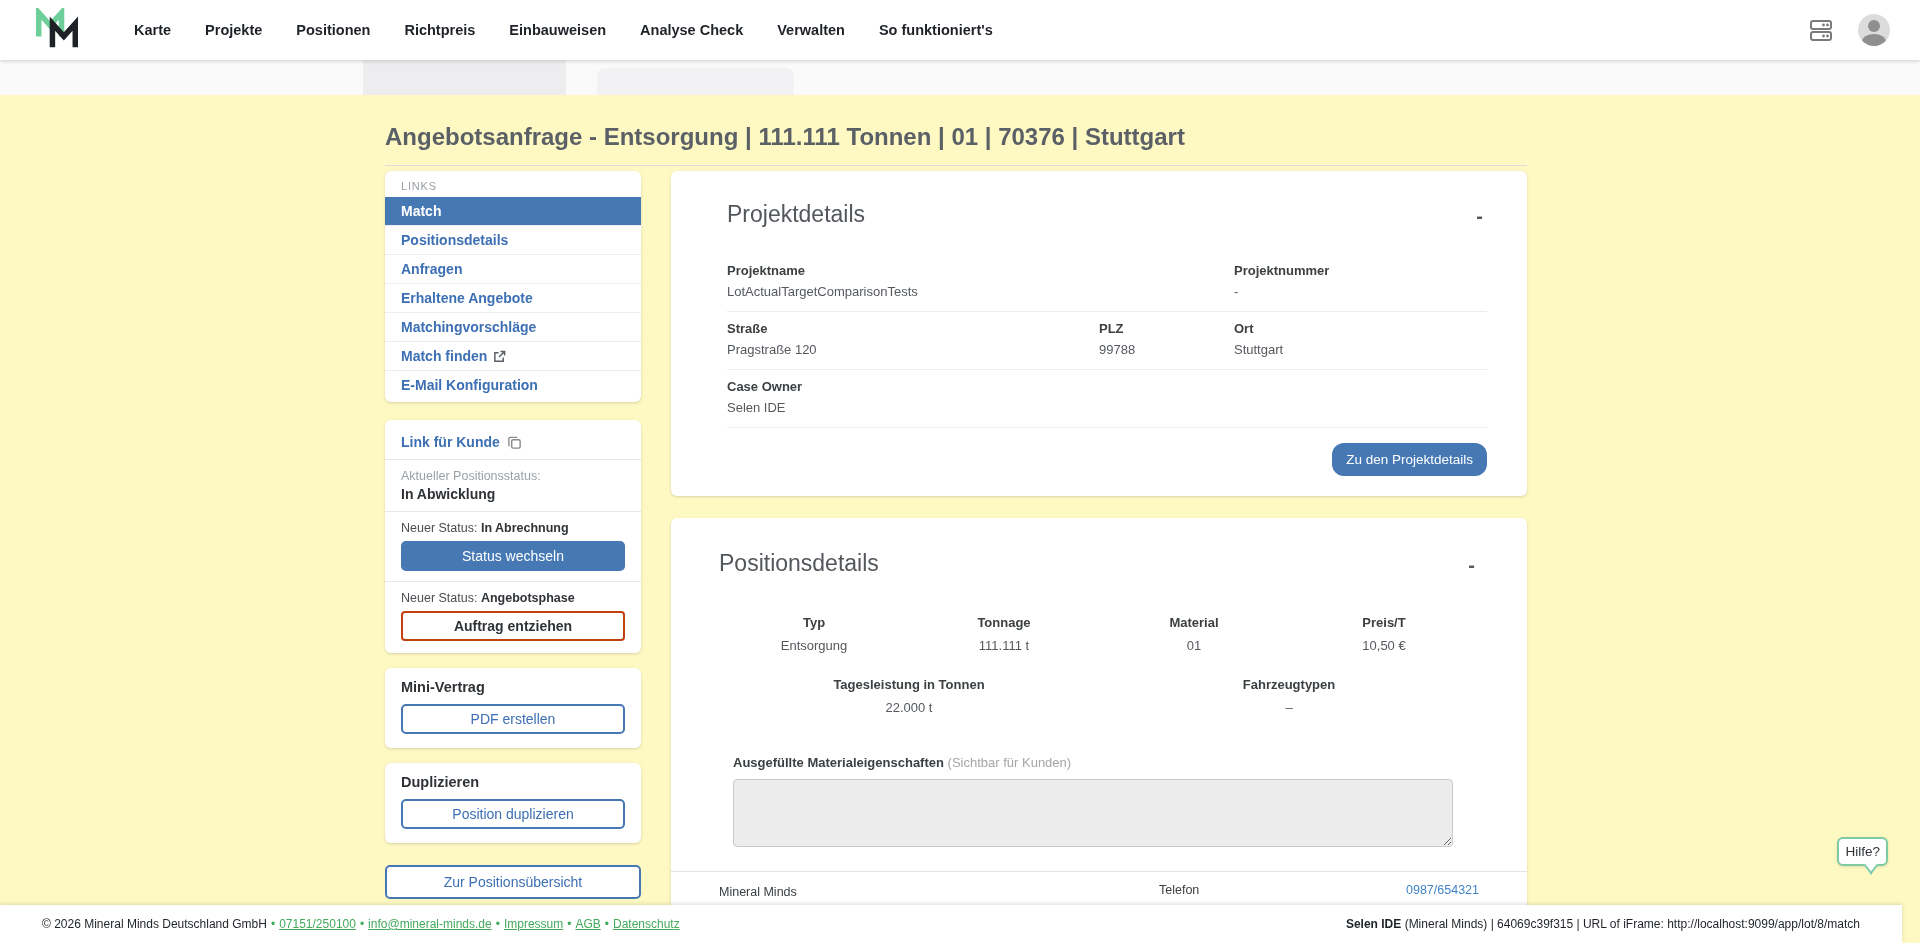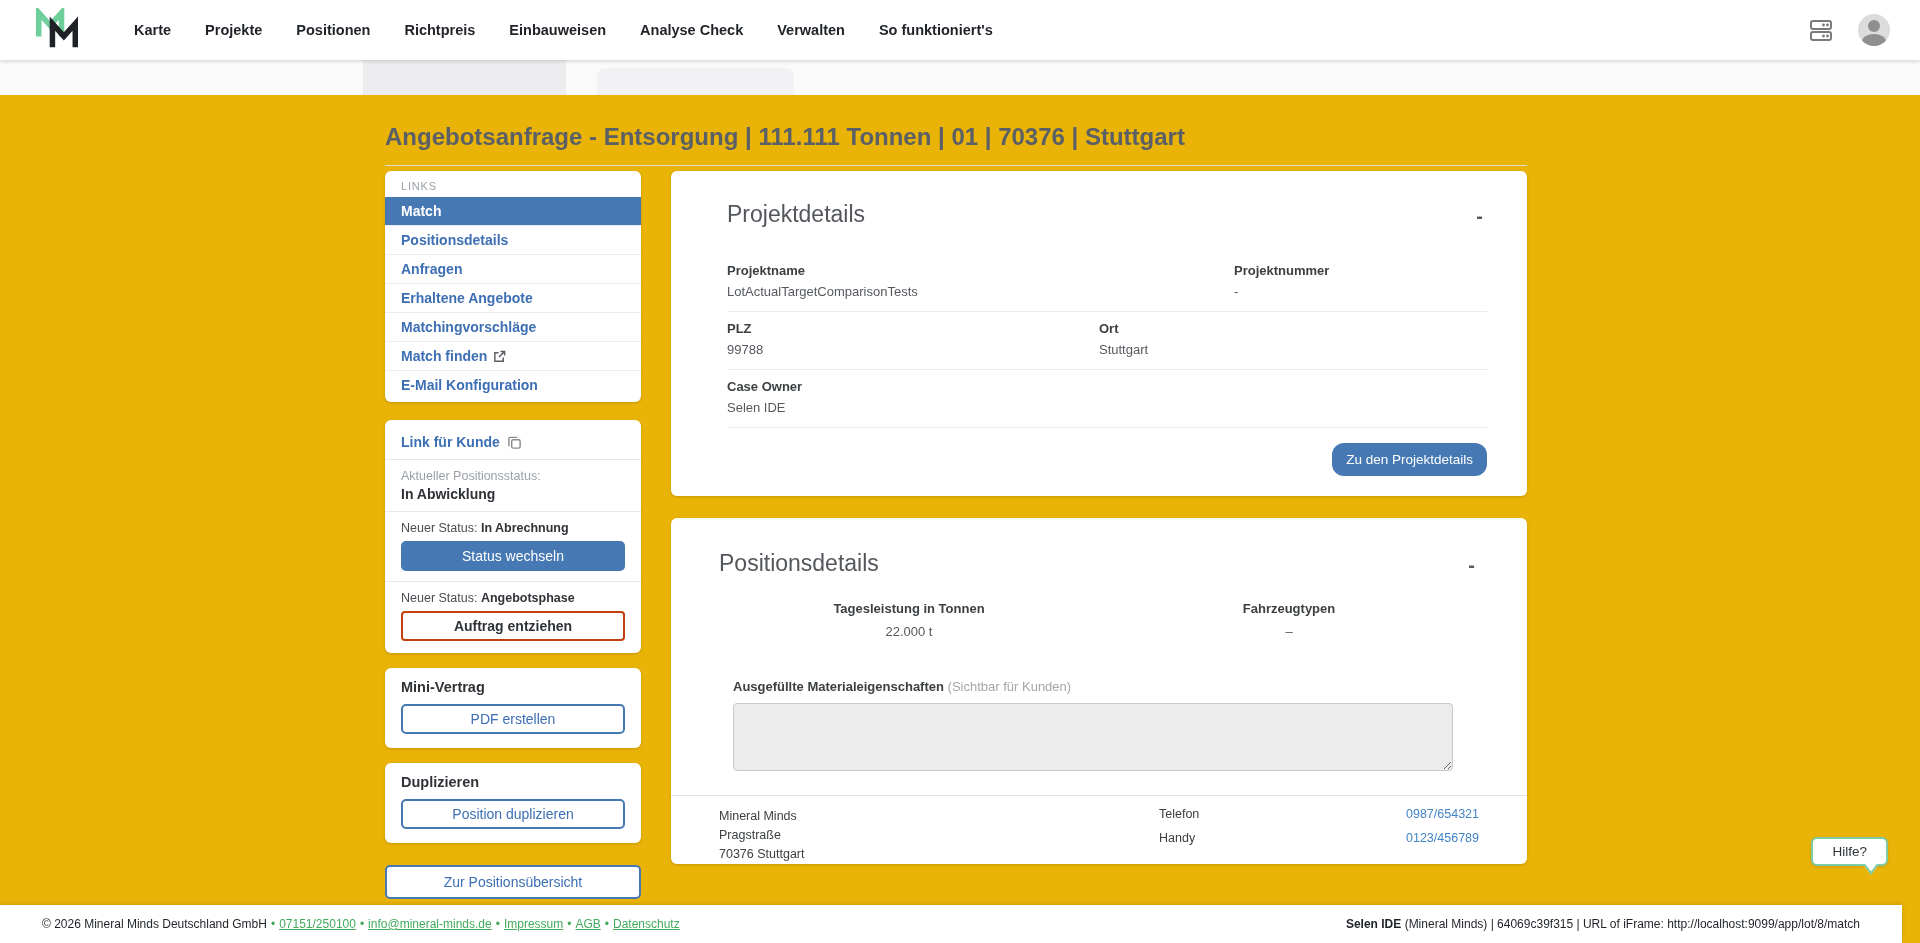--- a/index.html
+++ b/index.html
@@ -17,21 +17,21 @@
   .avatar{ width:32px; height:32px; border-radius:50%; background:#dcdcdc; overflow:hidden; position:relative; }
   .avatar .head{ position:absolute; left:10px; top:6px; width:12px; height:12px; border-radius:50%; background:#8f8f8f; }
   .avatar .body{ position:absolute; left:4px; top:20px; width:24px; height:16px; border-radius:50% 50% 0 0; background:#8f8f8f; }
 
   
   .strip{ position:absolute; top:60px; left:0; right:0; height:35px; background:#fafafa; z-index:1; }
   .strip .block1{ position:absolute; left:363px; top:0; width:203px; height:35px; background:#ededf0; }
   .strip .block2{ position:absolute; left:597px; top:8px; width:197px; height:27px; background:#f2f2f5; border-radius:8px 8px 0 0; }
 
   
-  .content{ position:absolute; top:95px; left:0; right:0; height:848px; background:#eab308; overflow:hidden; }
+  .content{ position:absolute; top:95px; left:0; right:0; height:848px; background:#fef9c3; overflow:hidden; }
   .container{ margin-left:385px; width:1142px; }
   .page-title{ margin-top:28px; font-size:24px; line-height:28px; font-weight:bold; color:#5a6066; }
   .title-divider{ margin-top:14px; border-bottom:1px solid #dcdcdc; }
   .layout{ display:flex; margin-top:5px; align-items:flex-start; }
   .sidebar{ width:256px; flex-shrink:0; }
   .main{ flex:1; margin-left:30px; }
   .card{ background:#fff; border-radius:6px; box-shadow:0 1px 3px rgba(0,0,0,.16); }
 
   
   .links-header{ padding:9px 16px 5px; font-size:11px; color:#9aa0a6; letter-spacing:.8px; }
@@ -93,21 +93,21 @@
 
   
   .footer{ position:absolute; bottom:0; left:0; right:18px; height:38px; background:#fff;
     box-shadow:0 -1px 4px rgba(0,0,0,.14); display:flex; align-items:center; justify-content:space-between;
     padding:0 42px; z-index:60; font-size:12px; color:#1f2328;gap:39px; }
   .sep{ color:#43a95c; margin:0 4px; }
   .footer-link{ color:#43a95c; text-decoration:underline; cursor:pointer; }
 
   
   .help{ position:absolute; right:32px; bottom:77px; z-index:70; background:#fff; border:2px solid #7dcba4;
-    border-radius:6px; padding:5px 19px; font-size:13.5px; color:#2f3337; cursor:pointer;
+    border-radius:6px; padding:5px 6px; font-size:13.5px; color:#2f3337; cursor:pointer;
     box-shadow:0 1px 3px rgba(0,0,0,.12); }
   .help::after{ content:''; position:absolute; bottom:-7px; right:9px; width:10px; height:10px; background:#fff;
     border-right:2px solid #7dcba4; border-bottom:2px solid #7dcba4; transform:rotate(45deg) skew(8deg,8deg); }
 
   svg{ display:block; }
 </style>
 </head>
 <body>
 
 <header class="navbar">
@@ -226,20 +226,24 @@
                 <div class="f-label">Projektname</div>
                 <div class="f-value">LotActualTargetComparisonTests</div>
               </div>
               <div>
                 <div class="f-label">Projektnummer</div>
                 <div class="f-value">-</div>
               </div>
             </div>
             <div class="pd-row">
               <div>
+                <div class="f-label">Straße</div>
+                <div class="f-value">Pragstraße 120</div>
+              </div>
+              <div>
                 <div class="f-label">PLZ</div>
                 <div class="f-value">99788</div>
               </div>
               <div>
                 <div class="f-label">Ort</div>
                 <div class="f-value">Stuttgart</div>
               </div>
             </div>
             <div class="pd-row">
               <div class="span2">
@@ -250,20 +254,38 @@
           </div>
           <div class="card-actions">
             <button class="btn-filled">Zu den Projektdetails</button>
           </div>
         </section>
 
         <section class="card pos-card">
           <div class="card-head">
             <h2 class="card-heading">Positionsdetails</h2>
             <span class="collapse-btn">-</span>
+          </div>
+          <div class="stats4">
+            <div class="stat">
+              <div class="f-label">Typ</div>
+              <div class="f-value">Entsorgung</div>
+            </div>
+            <div class="stat">
+              <div class="f-label">Tonnage</div>
+              <div class="f-value">111.111 t</div>
+            </div>
+            <div class="stat">
+              <div class="f-label">Material</div>
+              <div class="f-value">01</div>
+            </div>
+            <div class="stat">
+              <div class="f-label">Preis/T</div>
+              <div class="f-value">10,50 €</div>
+            </div>
           </div>
           <div class="stats2">
             <div class="stat">
               <div class="f-label">Tagesleistung in Tonnen</div>
               <div class="f-value">22.000 t</div>
             </div>
             <div class="stat">
               <div class="f-label">Fahrzeugtypen</div>
               <div class="f-value">–</div>
             </div>

